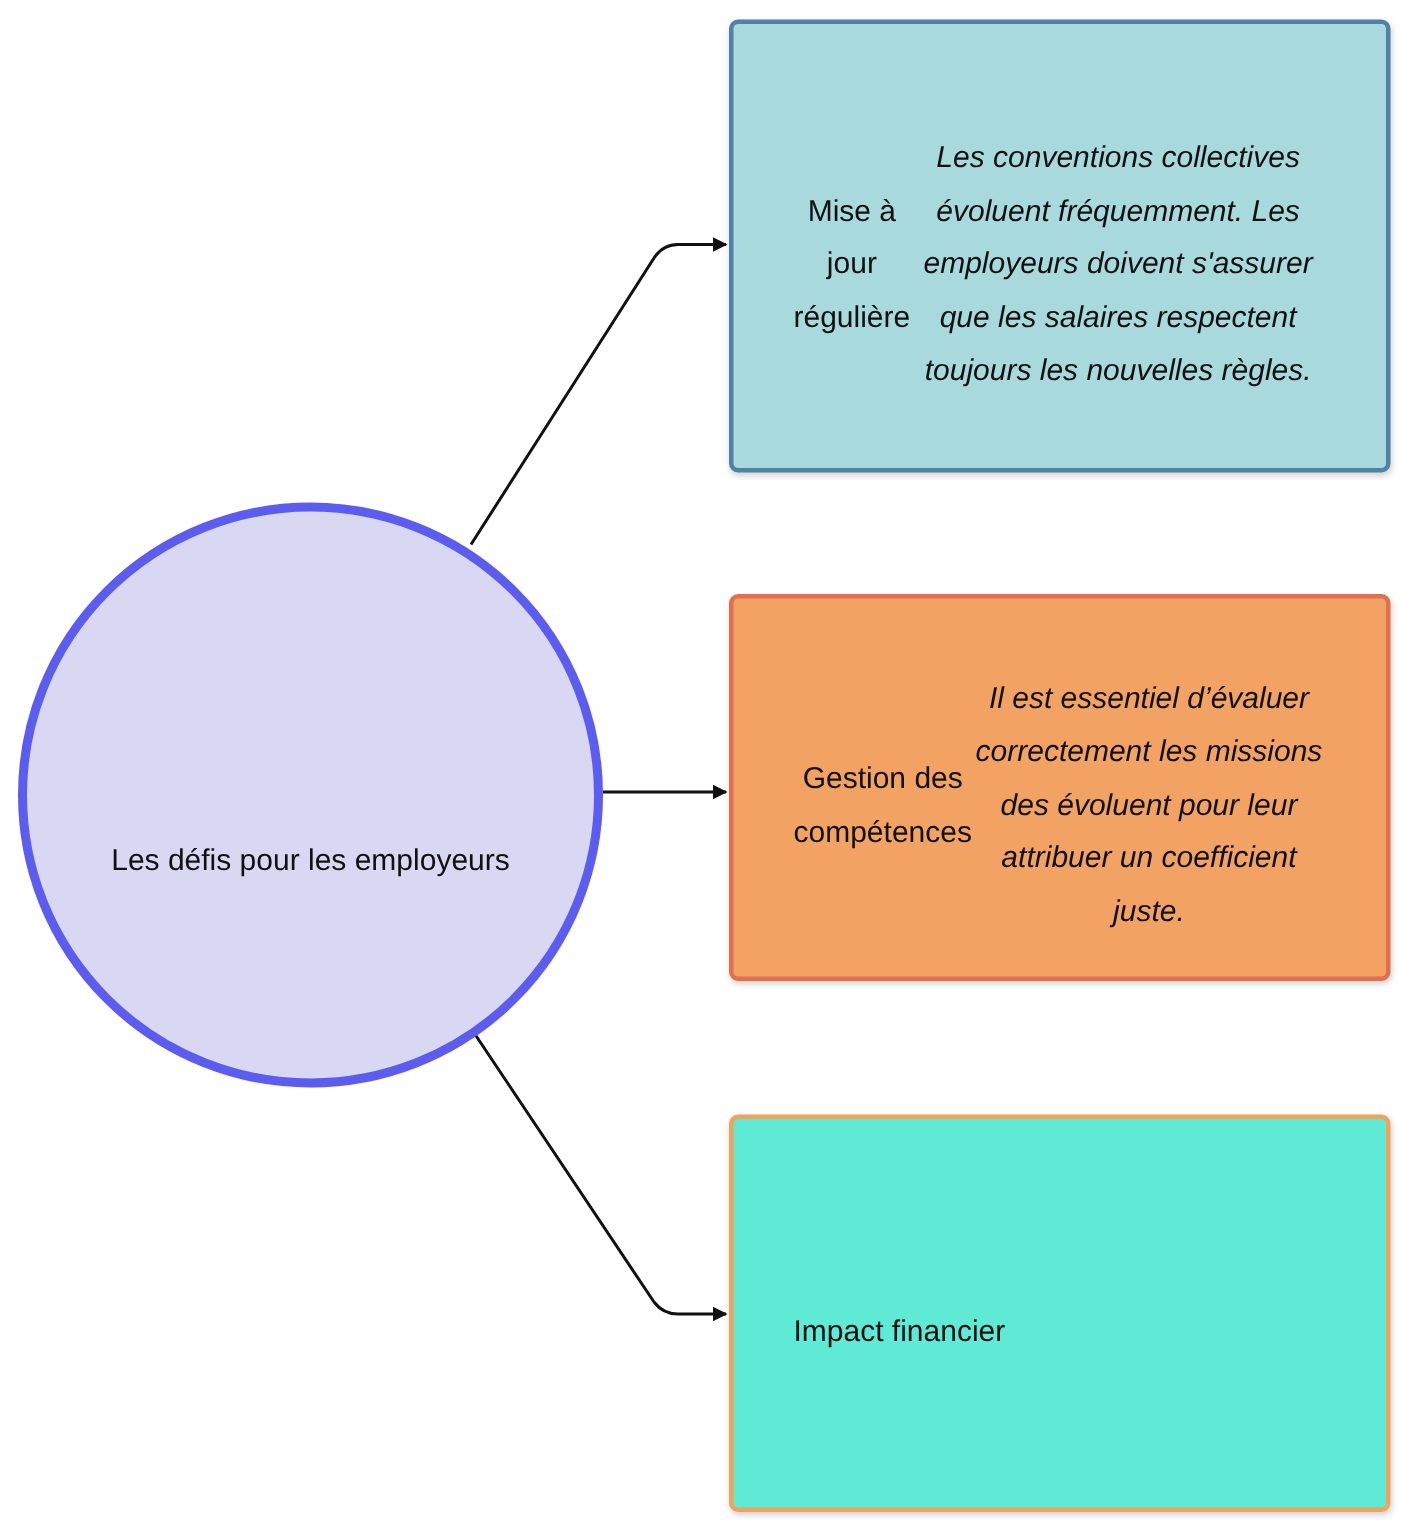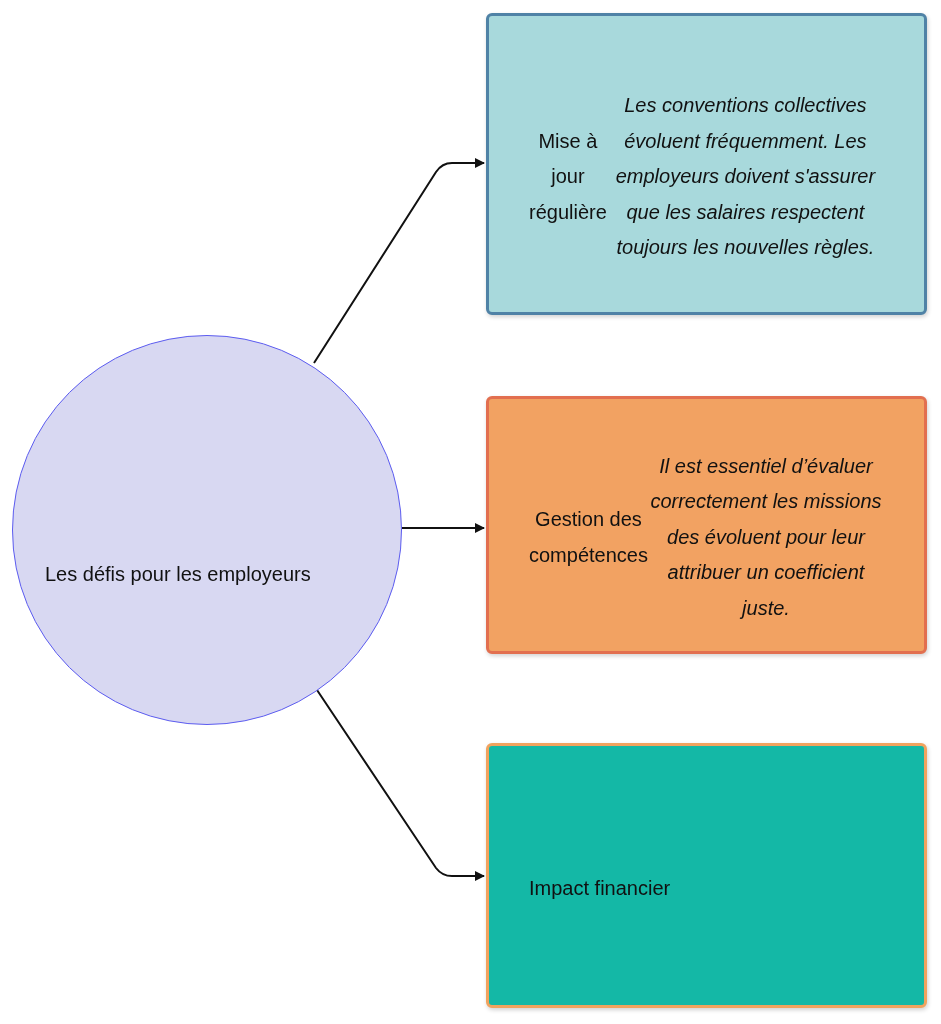--- a/index.html
+++ b/index.html
@@ -40,23 +40,23 @@
     }
     .node .body {
       font-style: italic;
     }
     #center-node {
       left: 12px;
       top: 335px;
       width: 390px;
       height: 390px;
       border-radius: 50%;
-      border: 1px solid #d946ef;
+      border: 6px solid #d946ef;
       background: #d8d8f2;
-      justify-content: space-between;
+      justify-content: center;
       padding-top: 90px;
       padding-left: 32px;
       padding-right: 32px;
     }
     .box {
       left: 486px;
       width: 441px;
       border-radius: 6px;
       border-width: 3px;
       border-style: solid;
@@ -110,16 +110,16 @@
   <div class="spacer"></div>
   <div class="body">Les conventions collectives évoluent fréquemment. Les employeurs doivent s'assurer que les salaires respectent toujours les nouvelles règles.</div>
 </div>
 
 <div id="box-skills" class="node box" style="background: rgb(242, 162, 98); border-color: rgb(226, 111, 79);">
   <div class="title">Gestion des compétences</div>
   <div class="spacer"></div>
   <div class="body">Il est essentiel d’évaluer correctement les missions des évoluent pour leur attribuer un coefficient juste.</div>
 </div>
 
-<div id="box-finance" class="node box" style="background: #14b8a6; border-color: rgb(241, 163, 94);">
+<div id="box-finance" class="node box" style="background: #5eead4; border-color: rgb(241, 163, 94);">
   <div class="title">Impact financier</div>
   <div class="spacer"></div>
 </div>
 
 </body></html>

